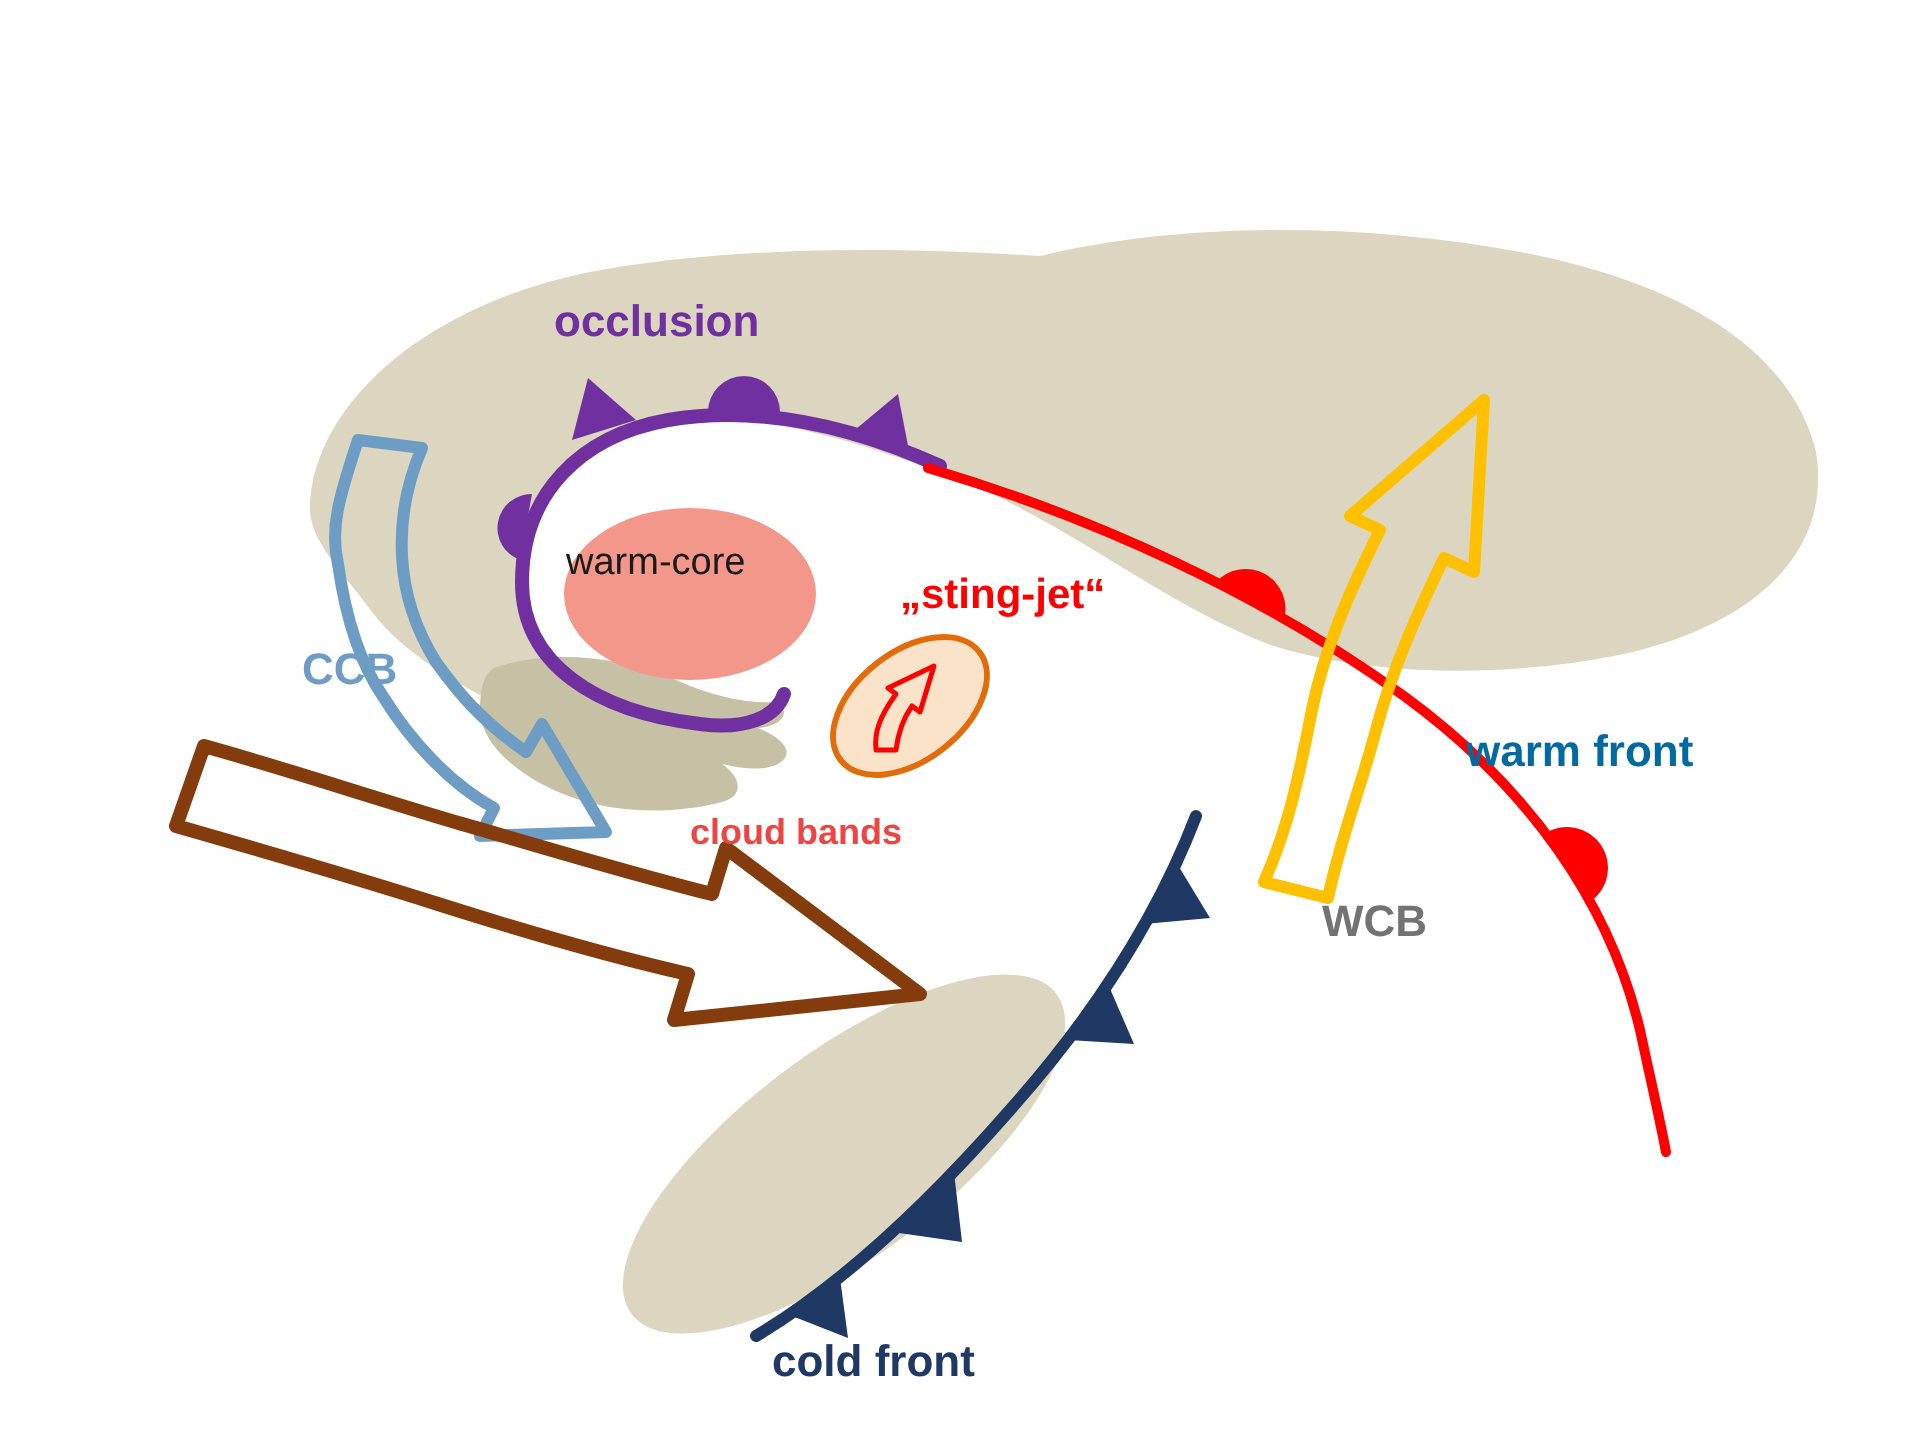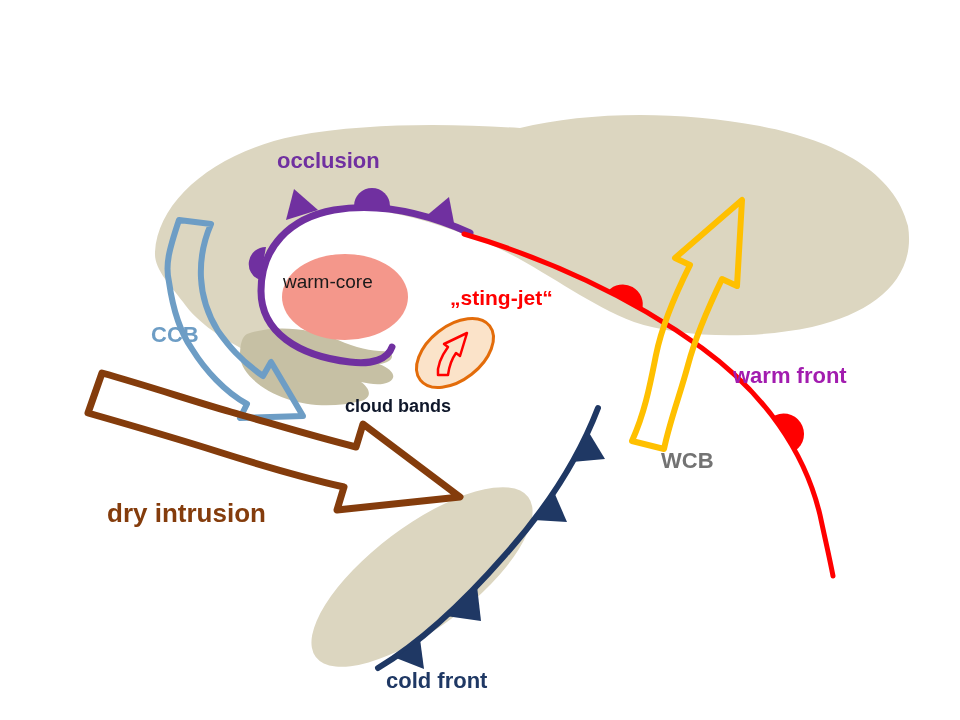--- a/index.html
+++ b/index.html
@@ -3,22 +3,22 @@
 <meta charset="utf-8">
 <style>
   html,body{margin:0;padding:0;background:#ffffff;}
   #stage{position:relative;width:960px;height:720px;overflow:hidden;background:#ffffff;font-family:"Liberation Sans",sans-serif;}
   #diagram-svg{position:absolute;left:0;top:0;width:960px;height:720px;}
   .lbl{position:absolute;font-weight:bold;white-space:nowrap;line-height:1.1;}
   .lbl-occlusion{left:277px;top:149px;font-size:22px;color:#7030a0;}
   .lbl-warmcore{left:283px;top:272px;font-size:19px;color:#1a1a1a;font-weight:normal;}
   .lbl-stingjet{left:450px;top:286px;font-size:21px;color:#ff0000;}
   .lbl-ccb{left:127px;top:323px;font-size:22px;color:#6d9dc5;margin-left:24px;}
-  .lbl-warmfront{left:733px;top:364px;font-size:22px;color:#a21caf;}
-  .lbl-cloudbands{left:345px;top:397px;font-size:18px;color:#0f172a;}
+  .lbl-warmfront{left:733px;top:364px;font-size:22px;color:#0369a1;}
+  .lbl-cloudbands{left:345px;top:407px;font-size:18px;color:#ef4444;}
   .lbl-wcb{left:661px;top:449px;font-size:22px;color:#737373;}
   .lbl-dryintrusion{left:107px;top:499px;font-size:26px;color:#843c0c;}
   .lbl-coldfront{left:386px;top:669px;font-size:22px;color:#1f3864;}
 </style>
 </head>
 <body>
 
 <div id="stage">
 
   <svg id="diagram-svg" viewBox="0 0 960 720" xmlns="http://www.w3.org/2000/svg">
@@ -101,15 +101,14 @@
              C 451,360 449,367 448,375 Z" stroke="#ff0000"></path>
   </svg>
 
   <div class="lbl lbl-occlusion">occlusion</div>
   <div class="lbl lbl-warmcore">warm-core</div>
   <div class="lbl lbl-stingjet">„sting-jet“</div>
   <div class="lbl lbl-ccb">CCB</div>
   <div class="lbl lbl-warmfront">warm front</div>
   <div class="lbl lbl-cloudbands">cloud bands</div>
   <div class="lbl lbl-wcb">WCB</div>
-  <div class="lbl lbl-dryintrusion">dry intrusion</div>
   <div class="lbl lbl-coldfront">cold front</div>
 </div>
 
 </body></html>

